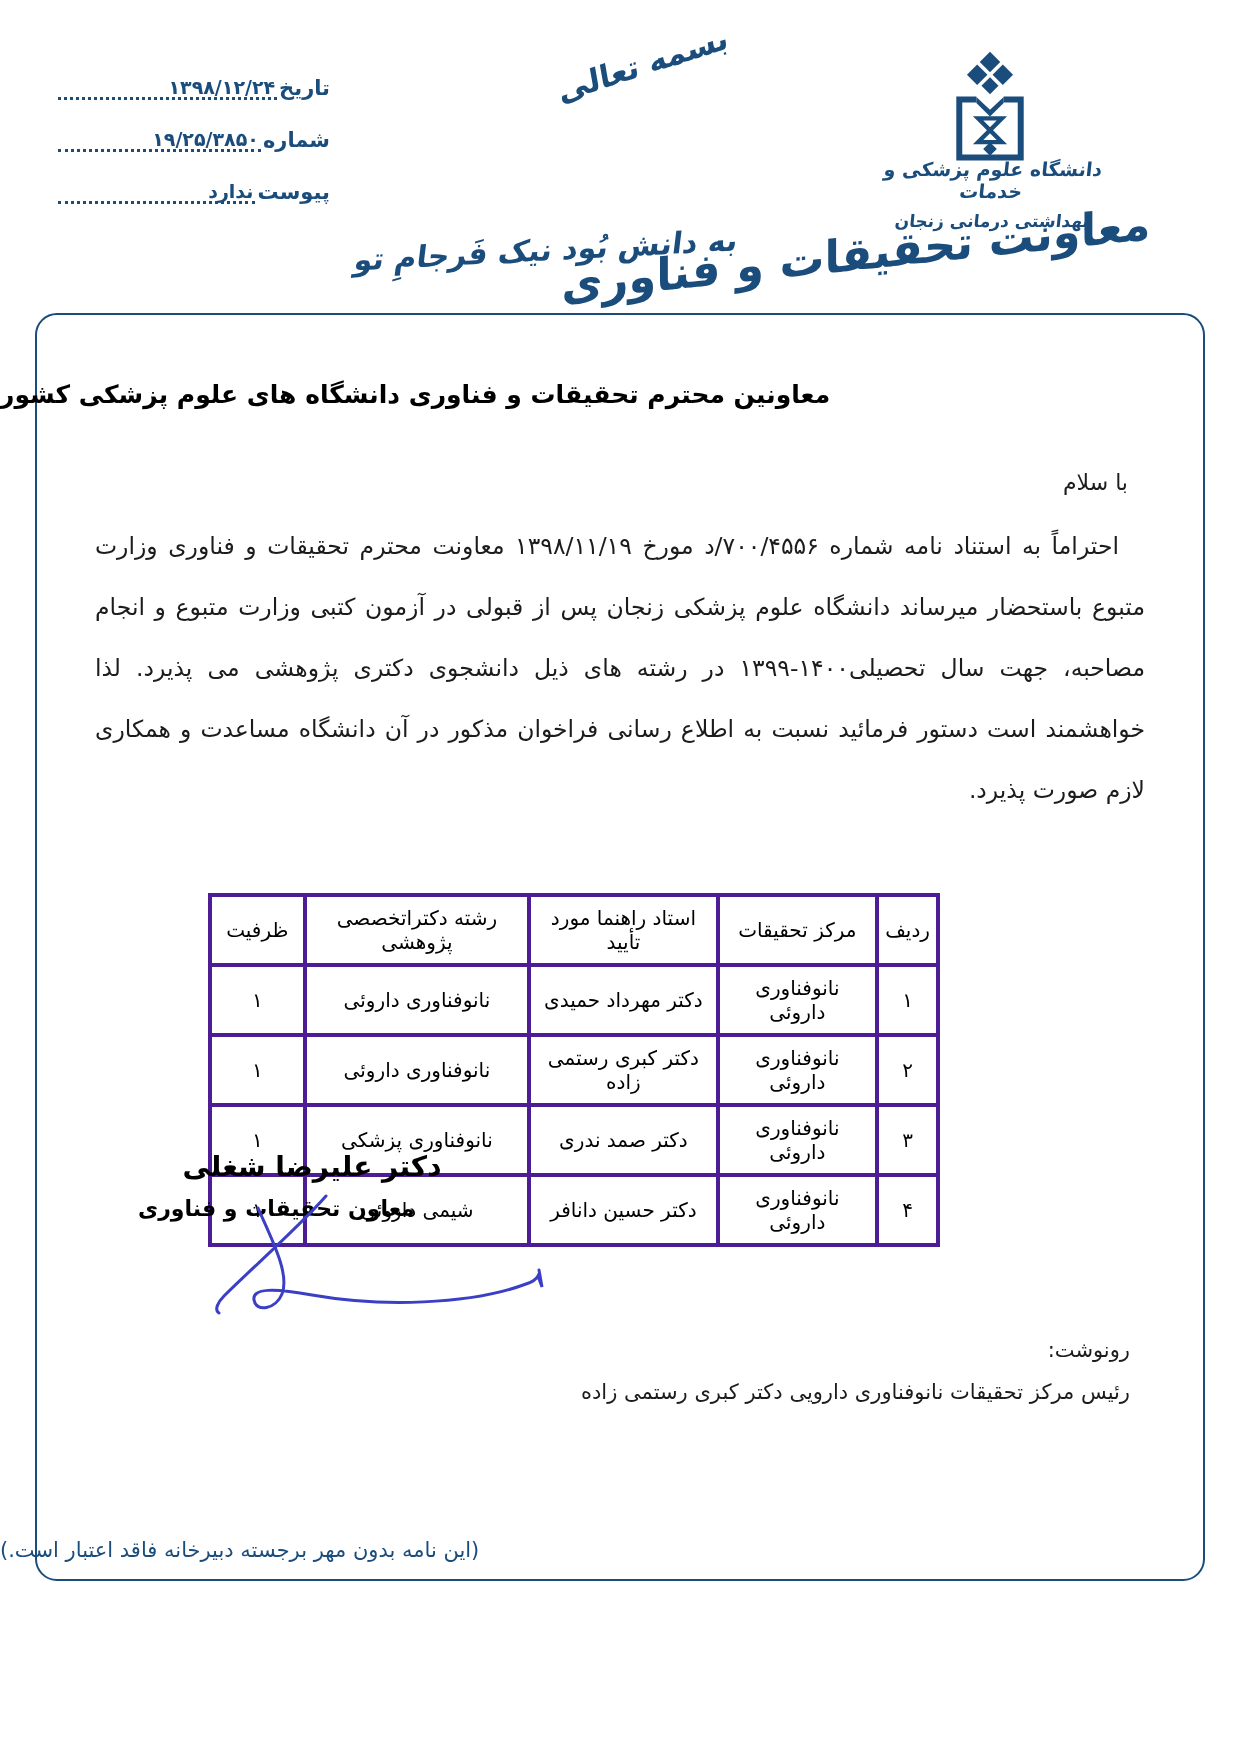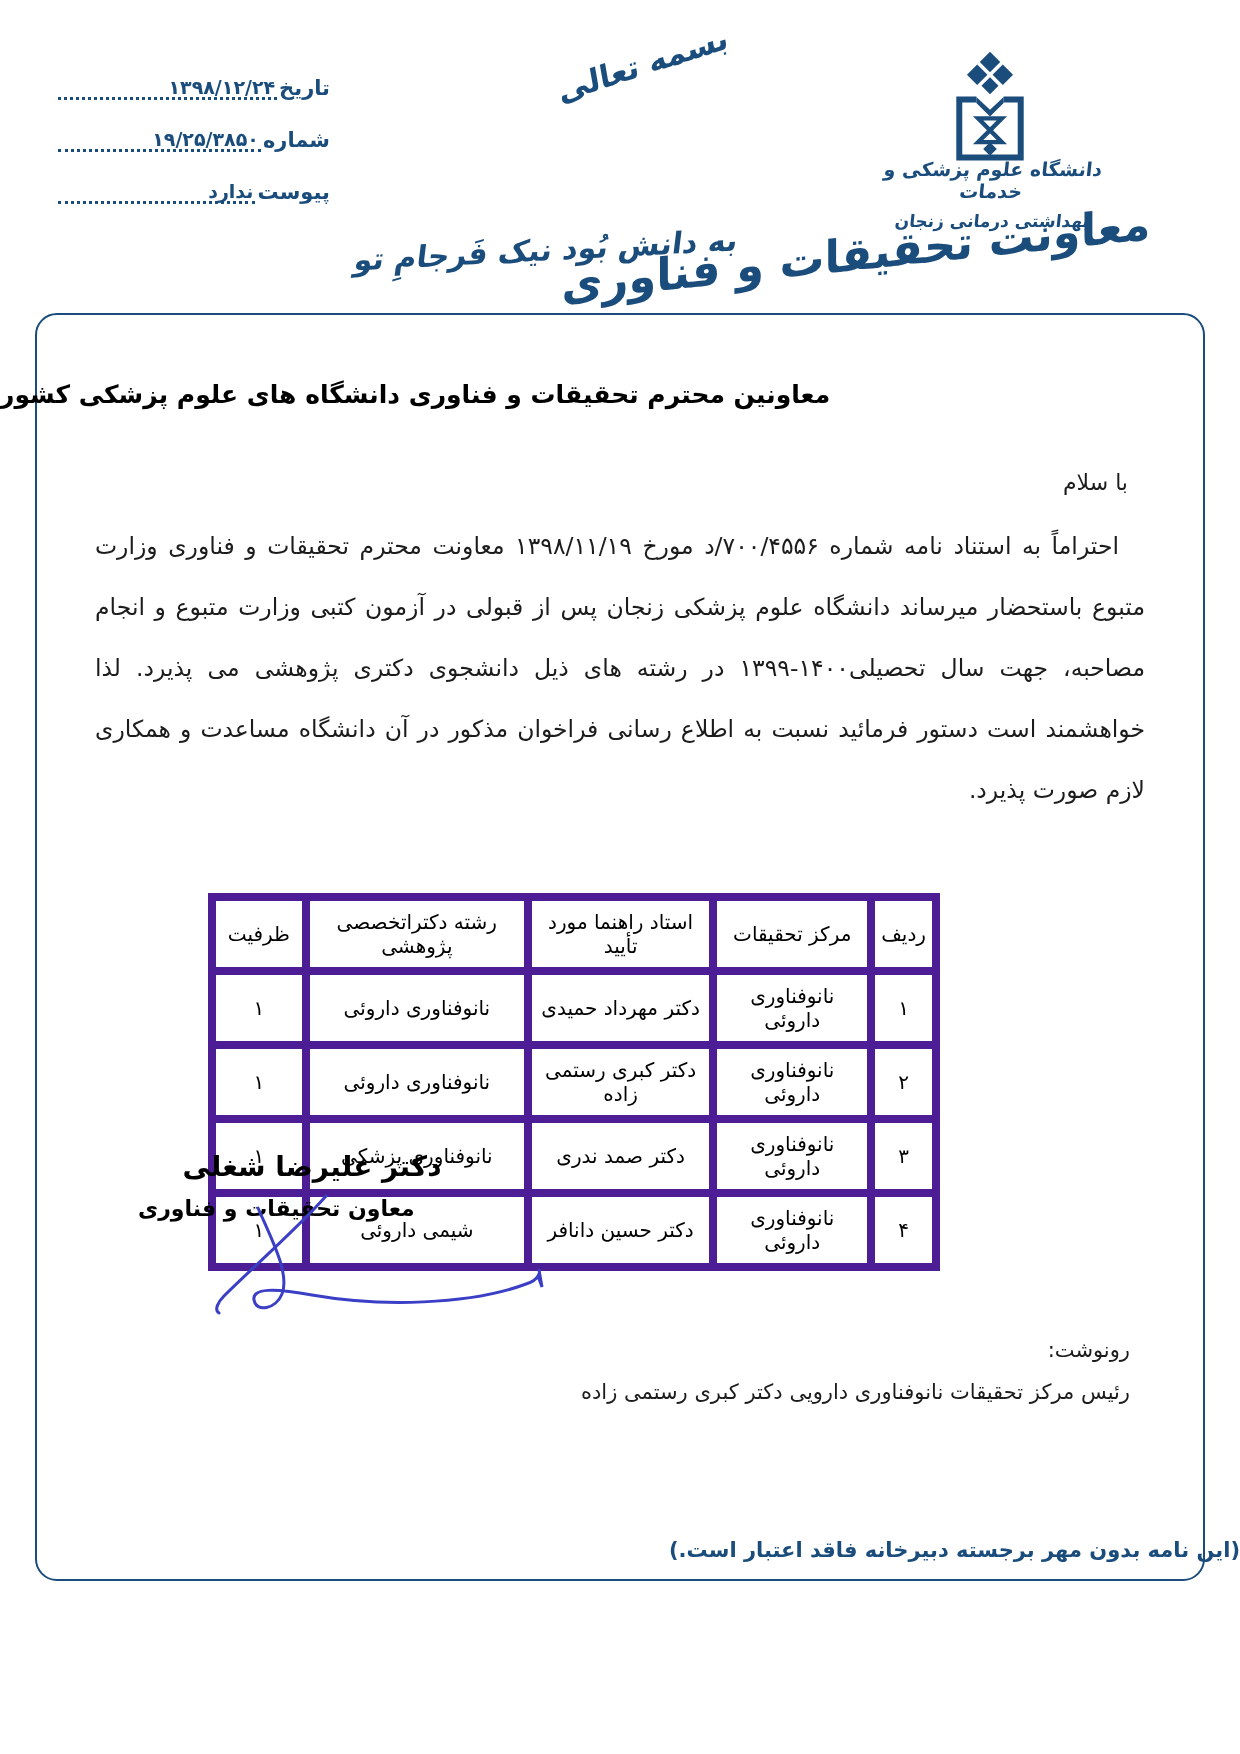--- a/index.html
+++ b/index.html
@@ -57,40 +57,40 @@
     font-size:23.5px;line-height:2.6;color:var(--ink);
     text-align:justify;direction:rtl;text-indent:26px;
   }
   
   .tbl{
     position:absolute;top:893px;right:300px;width:732px;
     border-collapse:collapse;direction:rtl;background:#fff;
     font-size:20px;color:#000;
   }
   .tbl th,.tbl td{
-    border:8px solid #4c1d95;text-align:center;vertical-align:middle;
+    border:4px solid #4c1d95;text-align:center;vertical-align:middle;
     height:36px;padding:9px 6px;font-weight:normal;
   }
   .tbl th{height:40px;}
   .tbl th:nth-child(1),.tbl td:nth-child(1){width:8%;margin-left:47px;}
   .tbl th:nth-child(2),.tbl td:nth-child(2){width:22%;margin-left:39px;}
   .tbl th:nth-child(3),.tbl td:nth-child(3){width:26%;}
   .tbl th:nth-child(4),.tbl td:nth-child(4){width:31%;}
   .tbl th:nth-child(5),.tbl td:nth-child(5){width:13%;}
   
   .sig-name{position:absolute;top:1150px;left:162px;width:300px;text-align:center;font-size:28px;font-weight:bold;color:#000;}
   .sig-title{position:absolute;top:1196px;left:138px;width:300px;text-align:left;font-size:22px;font-weight:bold;color:#000;}
   .sig-ink{position:absolute;top:1192px;left:140px;}
   
   .cc-label{position:absolute;top:1338px;right:110px;font-size:21px;color:var(--ink);}
   .cc-line{position:absolute;top:1380px;right:110px;font-size:21px;color:var(--ink);}
   
   .validity-note{
-    position:absolute;top:1538px;left:0;width:100%;text-align:right;
-    color:var(--brand);font-size:21px;font-weight:700;
+    position:absolute;top:1538px;left:0;width:100%;text-align:left;
+    color:var(--brand);font-size:21px;font-weight:400;
   }
   .footer-box{
     position:absolute;top:1596px;left:58px;width:1124px;height:118px;
     border:3px solid var(--brand);border-radius:14px;overflow:hidden;
   }
   .f-line1{
     height:56px;display:flex;align-items:center;justify-content:center;
     color:var(--brand);font-size:22px;font-weight:bold;direction:rtl;
   }
   .f-divider{height:0;border-top:2.5px solid var(--brand);}

